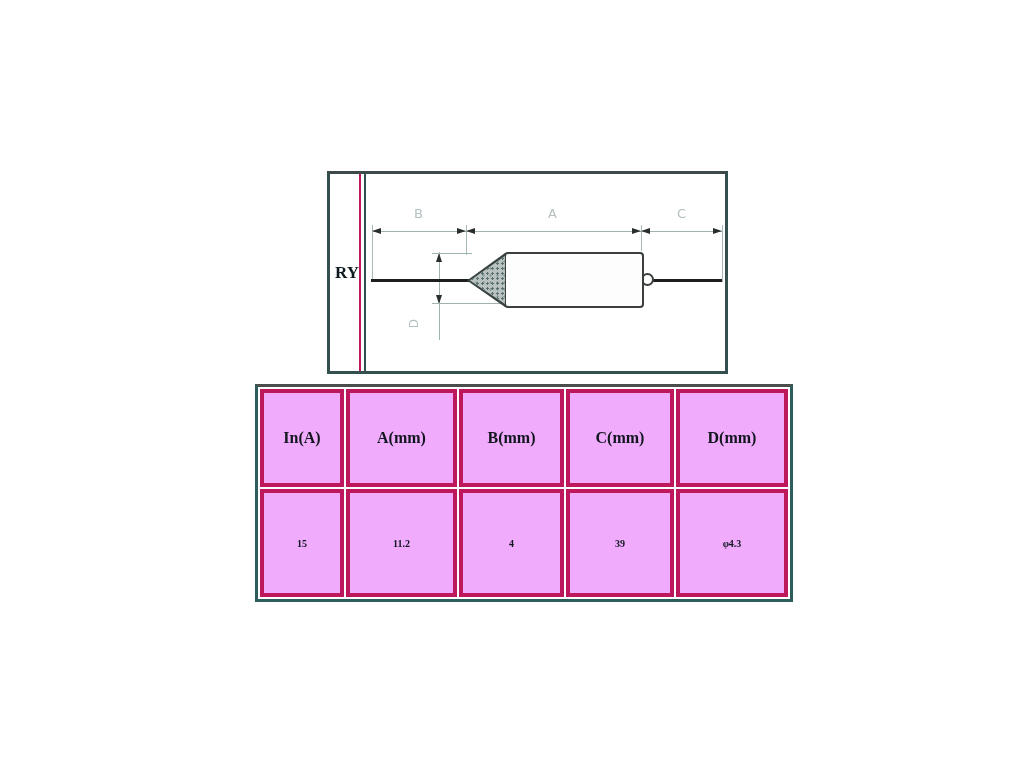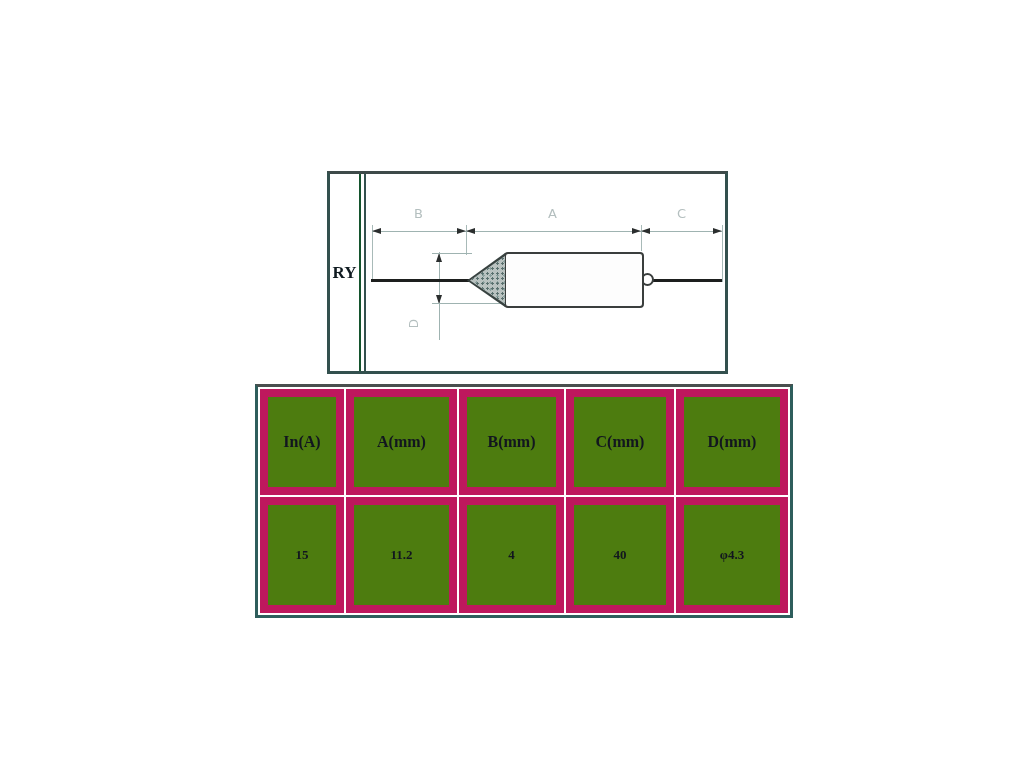--- a/index.html
+++ b/index.html
@@ -9,22 +9,22 @@
   }
 
   
   .frame{
     position:absolute;left:327px;top:171px;width:401px;height:203px;
     border:3px solid #33504e;border-top-color:#3e4a49;box-sizing:border-box;
     background:#ffffff;
   }
   .ry-col{
     position:absolute;left:0;top:0;bottom:0;width:29px;
-    border-right:2px solid #14532d;
-    display:flex;align-items:center;justify-content:center;
+    border-right:2px solid #be185d;
+    display:flex;align-items:center;justify-content:flex-end;
     font-weight:bold;font-size:17px;color:#0f1a20;letter-spacing:0px;
   }
   .ry-col2{
     position:absolute;left:34px;top:0;bottom:0;width:2px;background:#33504e;
   }
 
   .dimline{position:absolute;background:#9fb3b1;}
   .ext{position:absolute;width:1px;background:#a8bab8;}
   .dim-label{
     position:absolute;color:#b4bfbf;font-family:"DejaVu Sans",sans-serif;
@@ -64,26 +64,26 @@
   }
 
   
   .spec-table{
     position:absolute;left:255px;top:384px;width:538px;
     border-collapse:separate;border-spacing:2px;
     border:3px solid #2e5e5c;border-top-color:#4a4f4e;
     box-sizing:border-box;table-layout:fixed;background:#ffffff;
   }
   .spec-table td{
-    border:8px solid #be185d;background:#4d7c0f;
+    border:4px solid #be185d;background:#f0abfc;
     text-align:center;vertical-align:middle;
     font-weight:bold;color:#12161f;font-size:16px;
   }
   .spec-table tr.hdr td{height:88px;}
-  .spec-table tr.val td{height:98px;font-size:13px;margin-top:22px;}
+  .spec-table tr.val td{height:98px;font-size:10px;margin-top:22px;}
 </style>
 </head>
 <body>
 
 <div class="frame">
 
   <div class="ry-col">
     <span>RY</span>
   </div>
   <div class="ry-col2"></div>
@@ -135,17 +135,17 @@
     <td>In(A)</td>
     <td>A(mm)</td>
     <td>B(mm)</td>
     <td>C(mm)</td>
     <td>D(mm)</td>
   </tr>
   <tr class="val">
     <td>15</td>
     <td>11.2</td>
     <td>4</td>
-    <td>40</td>
+    <td>39</td>
     <td>φ4.3</td>
   </tr>
 </tbody>
   </table>
 
 </body></html>

